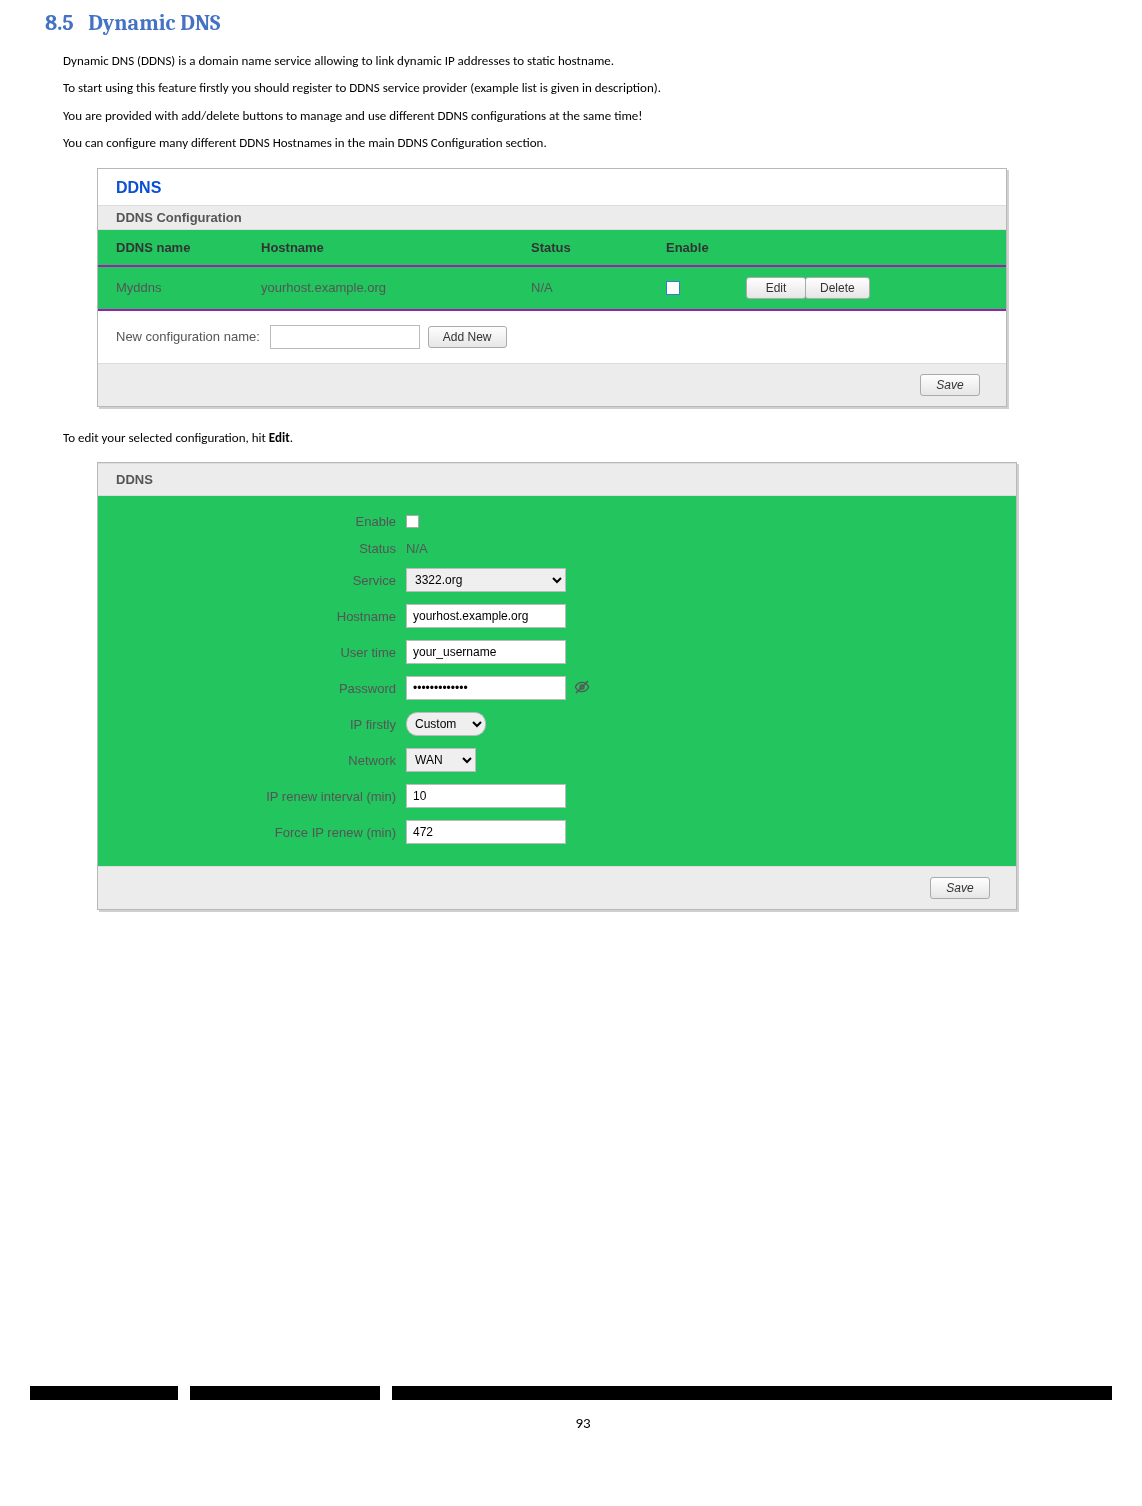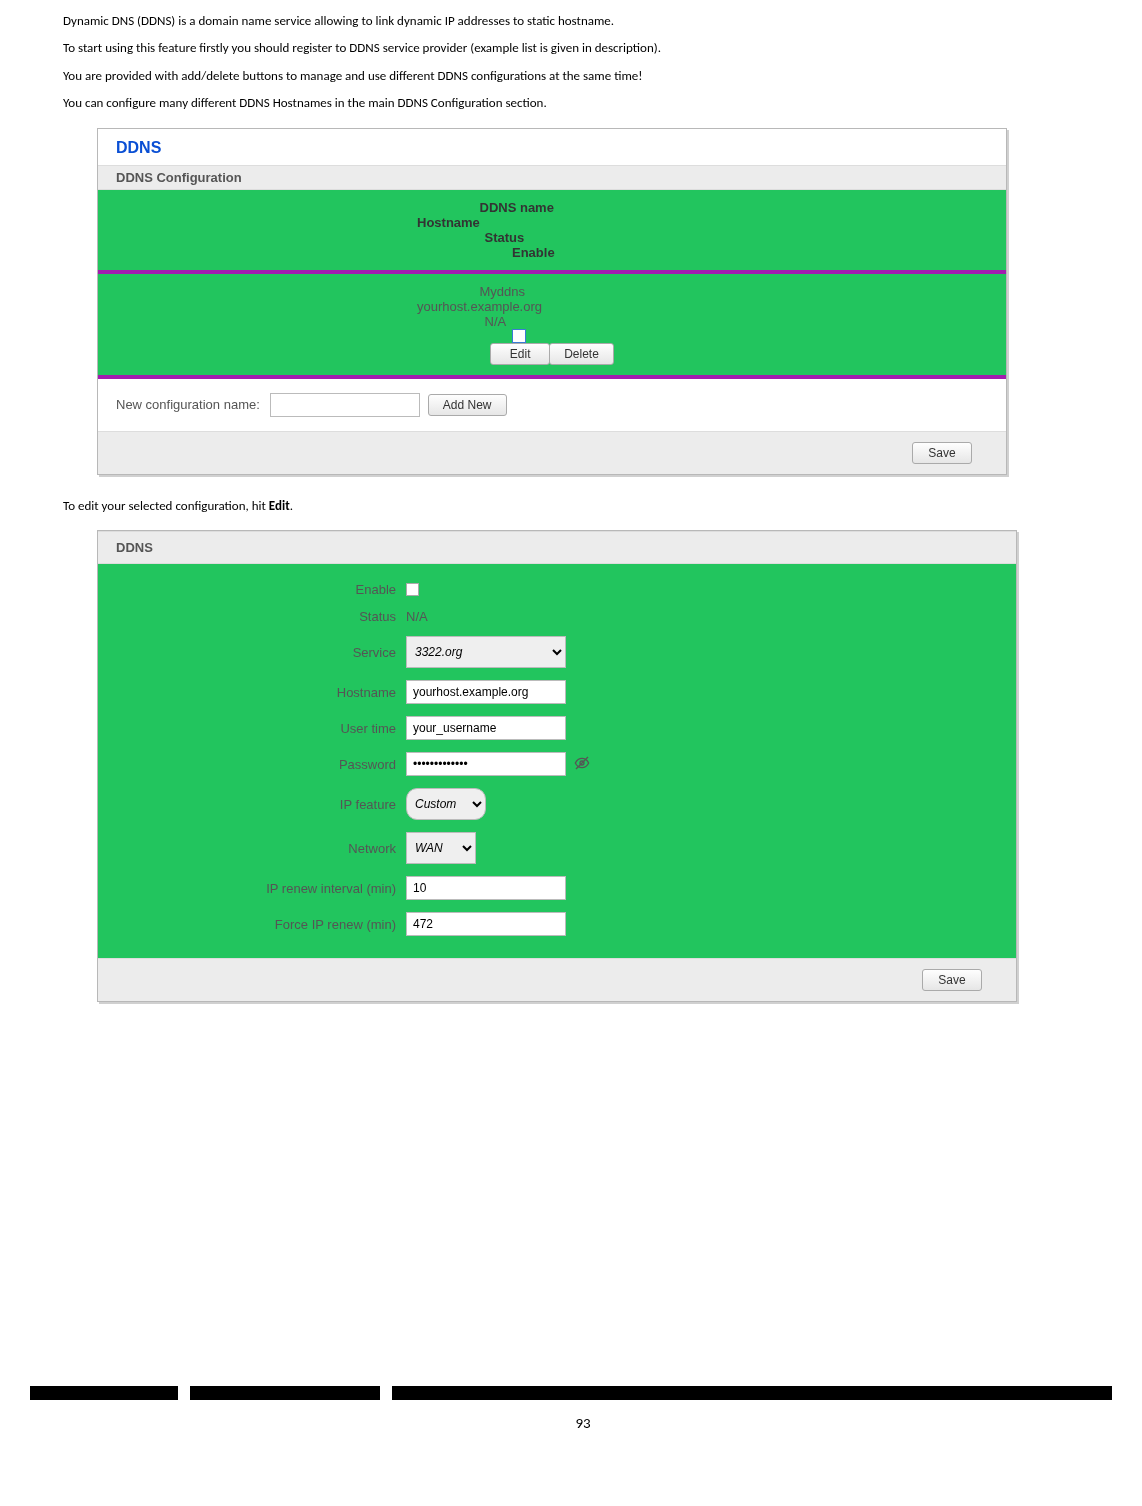--- a/index.html
+++ b/index.html
@@ -58,22 +58,21 @@
     font-size: 13px;
     padding: 4px 18px;
     border-top: 1px solid #ddd;
     border-bottom: 1px solid #ddd;
     color: #555;
   }
   .panel-row {
     display: flex;
     align-items: center;
     padding: 10px 18px;
-    border-bottom: 4px solid #a21caf;
-    flex-direction: column;
+    border-bottom: 2px solid #a21caf;
   }
   .panel-header-row { font-weight: bold; color: #333; }
   .col-name { width: 145px; }
   .col-host { width: 270px; }
   .col-status { width: 135px; }
   .col-enable { width: 80px; display: flex; }
   .col-actions { flex: 1; text-align: left; }
   .newconfig-row {
     display: flex;
     align-items: center;
@@ -97,22 +96,23 @@
     border-radius: 3px;
     background: linear-gradient(#fefefe, #e6e6e6);
     font-size: 12px;
     color: #333;
     text-align: center;
     cursor: pointer;
   }
   .panel-footer {
     background: #ececec;
     border-top: 1px solid #ddd;
-    padding: 10px 34px;
+    padding: 10px 26px;
     text-align: right;
+    font-style: italic;
   }
   .checkbox-like {
     width: 14px; height: 14px;
     border: 1px solid #3a7bd5;
     background: #fff;
     display: inline-block;
   }
 
   
   .form-section { padding: 12px 0 16px; }
@@ -137,25 +137,24 @@
   }
   .form-row .fval input[type=text], .form-row .fval input[type=password] {
     border: 1px solid #bbb;
     height: 24px;
     padding: 2px 6px;
     font-size: 12px;
     width: 160px;
   }
   .form-row .fval select {
     border: 1px solid #bbb;
-    height: 32px;
+    height: 24px;
     padding: 1px 4px;
     font-size: 12px;
     background: #efefef;
-    font-style: italic;
   }
   .checkbox-small {
     width: 13px; height: 13px;
     border: 1px solid #aaa;
     background: #fff;
     display: inline-block;
   }
   .eye-icon {
     margin-left: 8px;
     color: #666;
@@ -183,20 +182,23 @@
     width: 100%;
     text-align: center;
     font-size: 15px;
   }
 </style>
 </head>
 <body>
 
 <div class="page">
 
+  <h2 class="section-header">
+    <span>8.5</span>&nbsp;&nbsp;&nbsp;<span>Dynamic DNS</span>
+  </h2>
 
   <p class="para">Dynamic DNS (DDNS) is a domain name service allowing to link dynamic IP addresses to static hostname.</p>
   <p class="para">To start using this feature firstly you should register to DDNS service provider (example list is given in description).</p>
   <p class="para">You are provided with add/delete buttons to manage and use different DDNS configurations at the same time!</p>
   <p class="para">You can configure many different DDNS Hostnames in the main DDNS Configuration section.</p>
 
   <div class="panel panel1">
     <div class="panel-title-blue">DDNS</div>
     <div class="panel-subheader">DDNS Configuration</div>
 
@@ -285,21 +287,21 @@
             <svg width="16" height="16" viewBox="0 0 24 24" fill="none" stroke="#555" stroke-width="2">
               <path d="M2 12s3.5-7 10-7 10 7 10 7-3.5 7-10 7S2 12 2 12z"></path>
               <circle cx="12" cy="12" r="3"></circle>
               <line x1="3" y1="21" x2="21" y2="3"></line>
             </svg>
           </span>
         </div>
       </div>
 
       <div class="form-row">
-        <div class="flabel">IP feature</div>
+        <div class="flabel">IP firstly</div>
         <div class="fval">
           <select class="select-mid">
             <option>Custom</option>
           </select>
         </div>
       </div>
 
       <div class="form-row">
         <div class="flabel">Network</div>
         <div class="fval">

